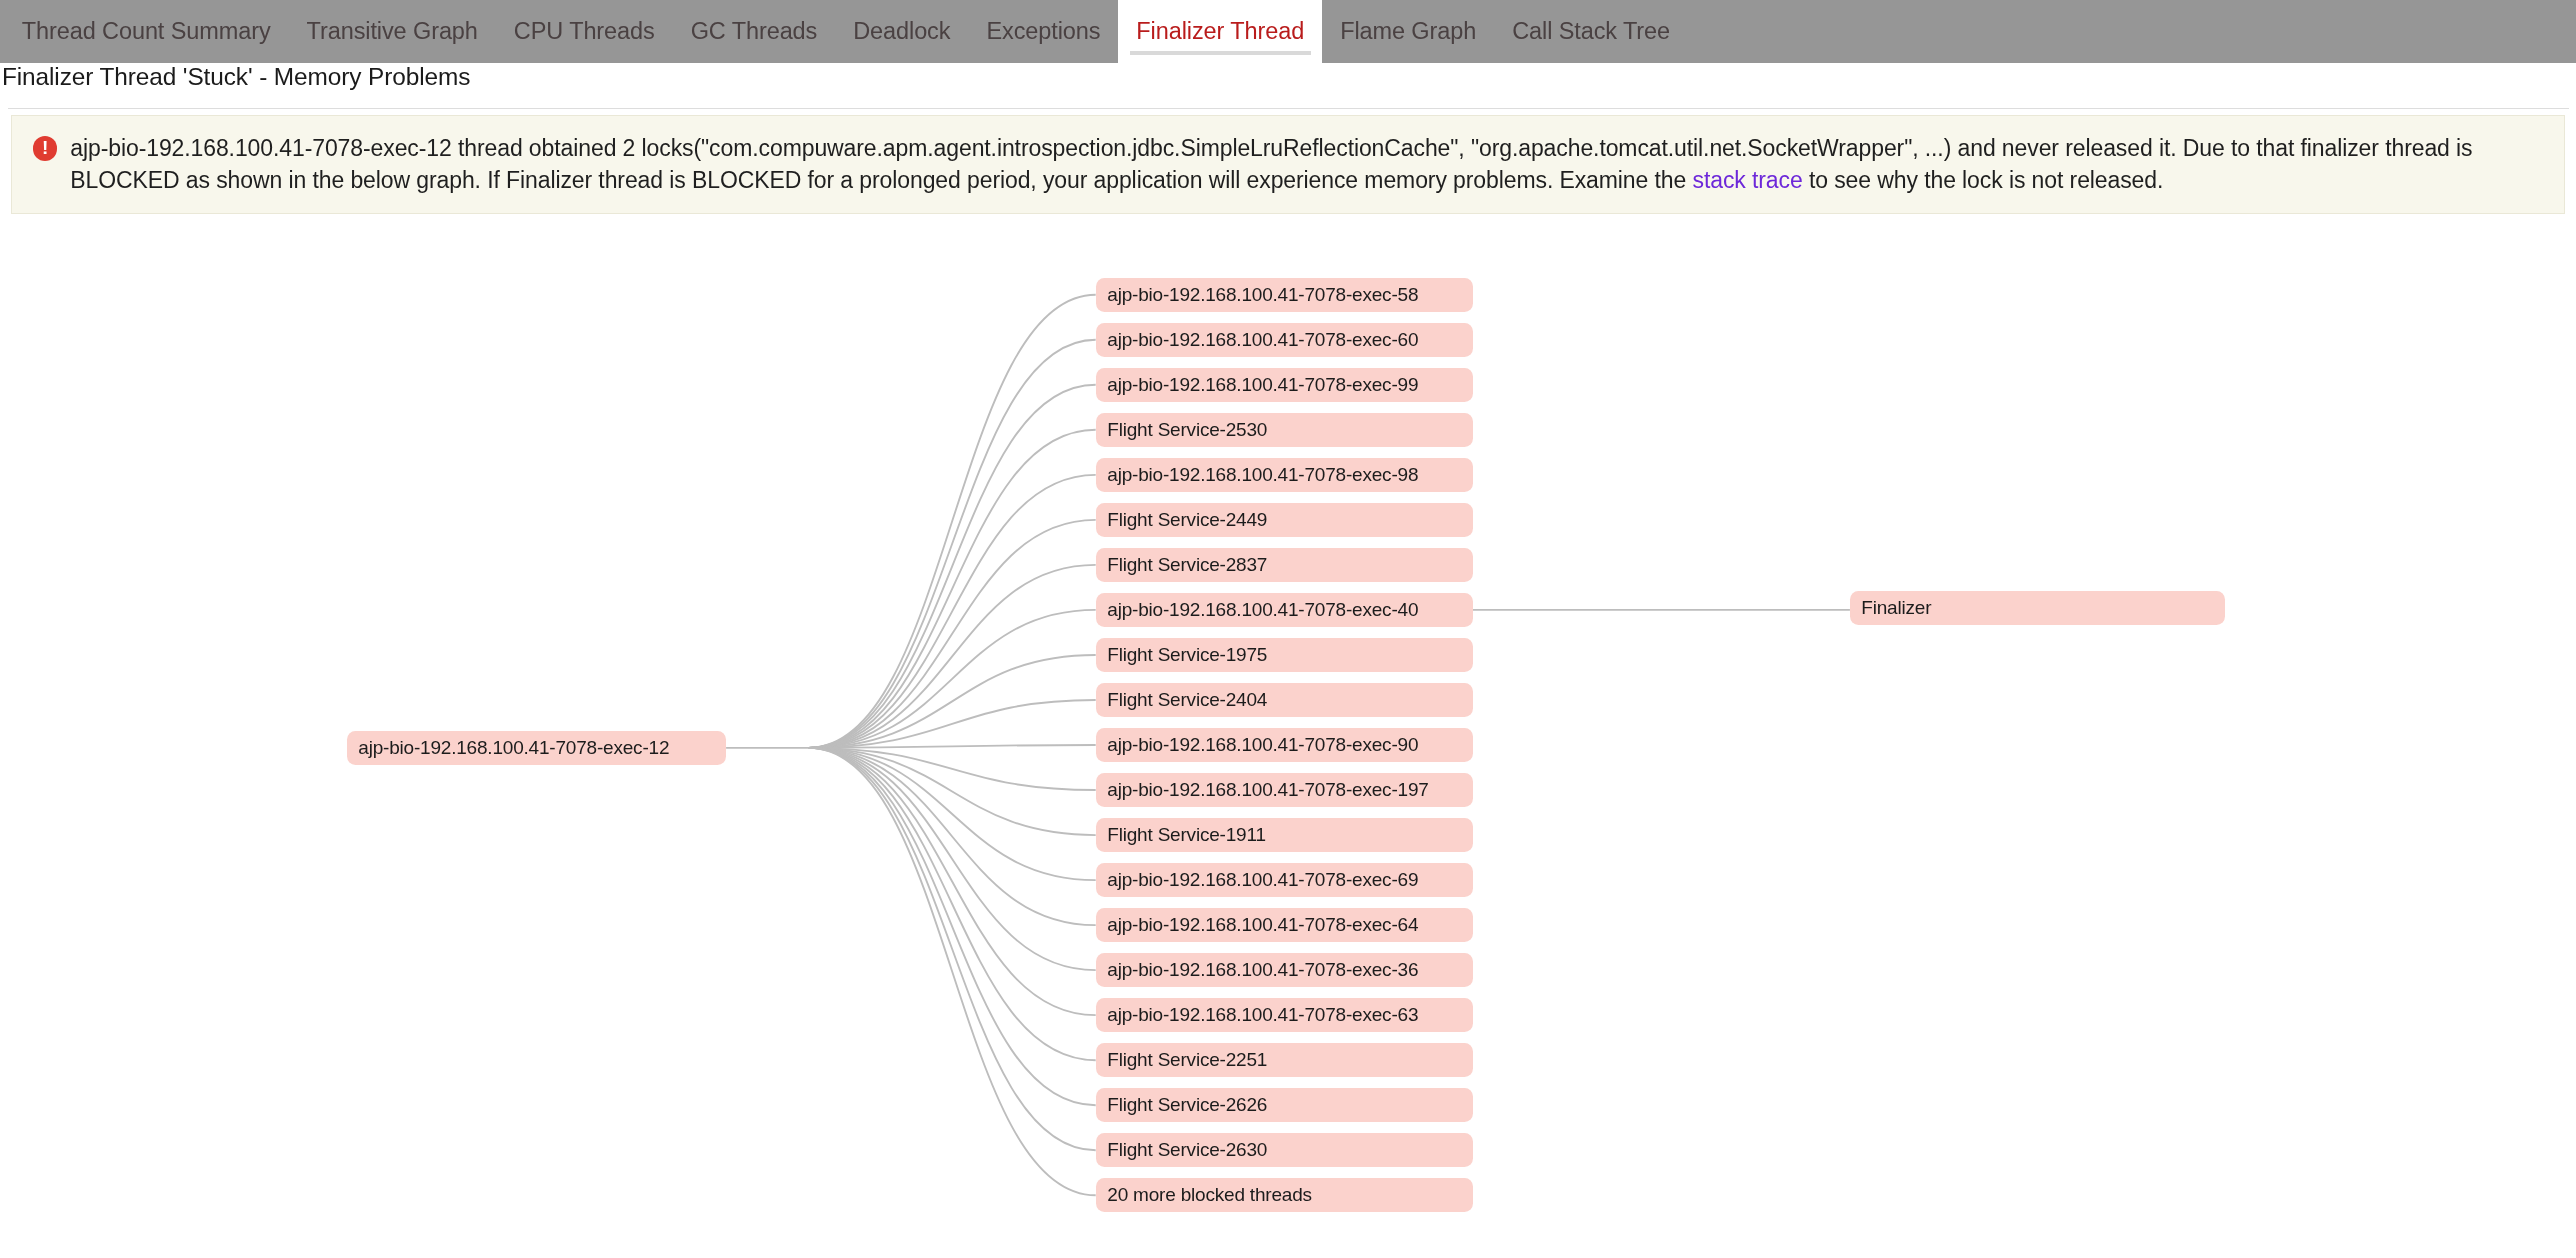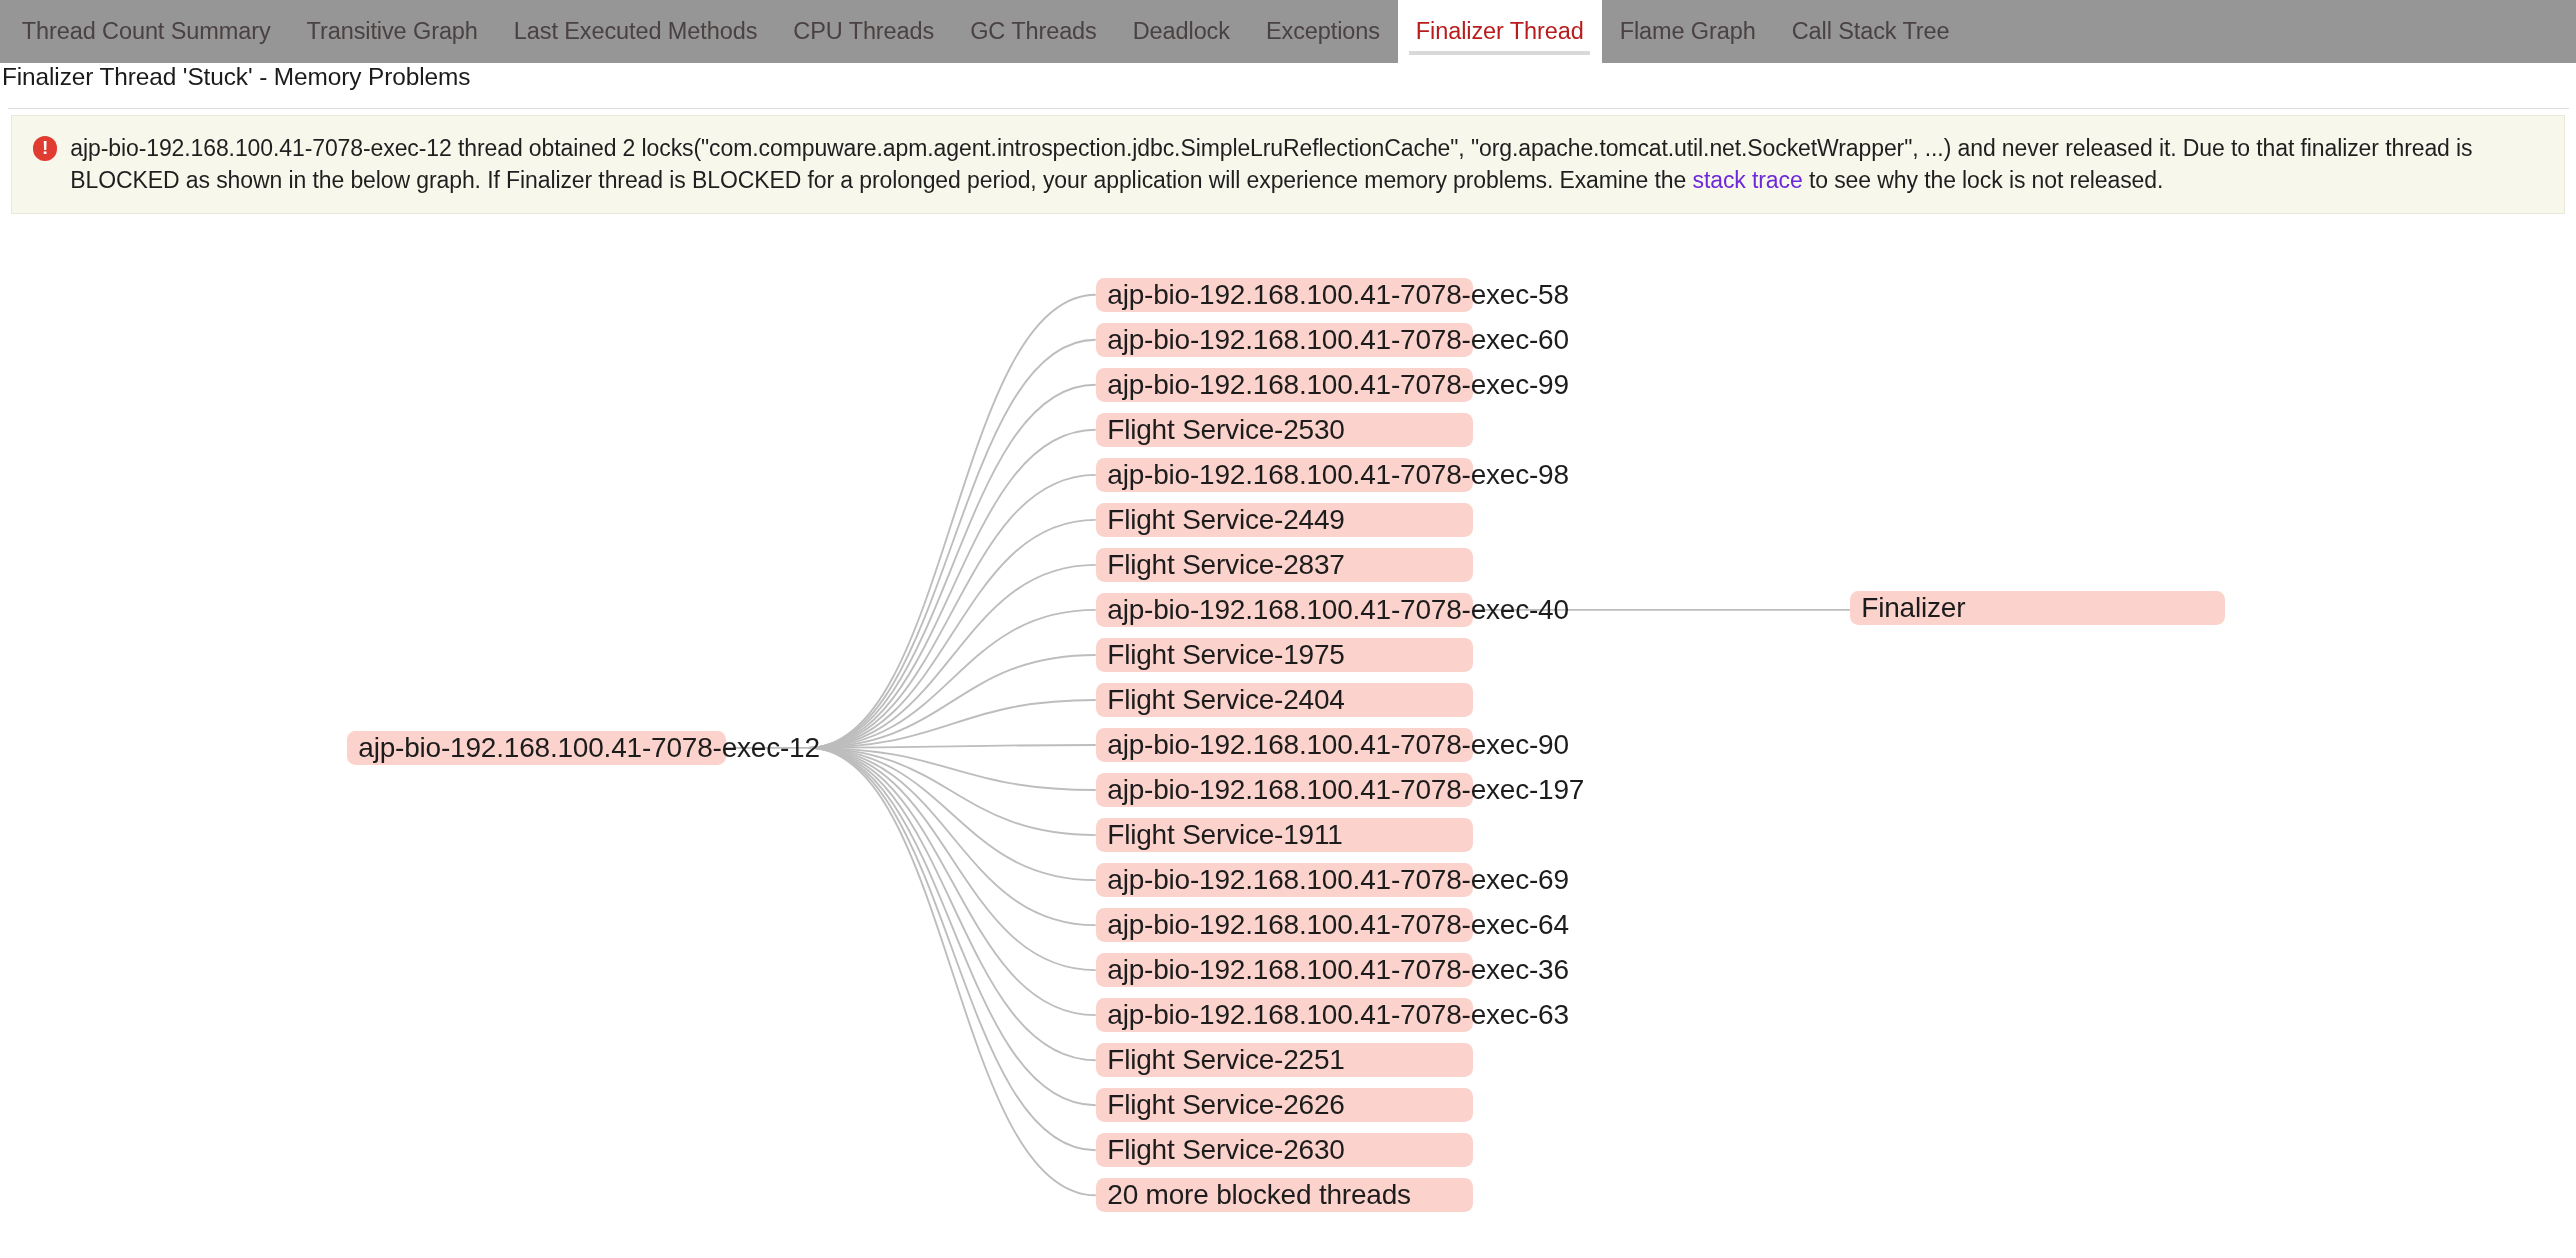--- a/index.html
+++ b/index.html
@@ -118,39 +118,36 @@
     pointer-events: none;
   }
   .node {
     position: absolute;
     background: #fbd2cc;
     border-radius: 8.4px;
     height: 34px;
     display: flex;
     align-items: center;
     padding-left: 11.3px;
-    font-size: 28px;
+    font-size: 19px;
     color: #1c1c1c;
     letter-spacing: -0.2px;
     white-space: nowrap;
     cursor: pointer;
   }
 </style>
 </head>
 <body>
 
 <div class="tabbar" id="tabbar">
     <div class="tab">
       <span>Thread Count Summary</span>
     </div>
     <div class="tab">
       <span>Transitive Graph</span>
-    </div>
-    <div class="tab">
-      <span>Last Executed Methods</span>
     </div>
     <div class="tab">
       <span>CPU Threads</span>
     </div>
     <div class="tab">
       <span>GC Threads</span>
     </div>
     <div class="tab">
       <span>Deadlock</span>
     </div>

